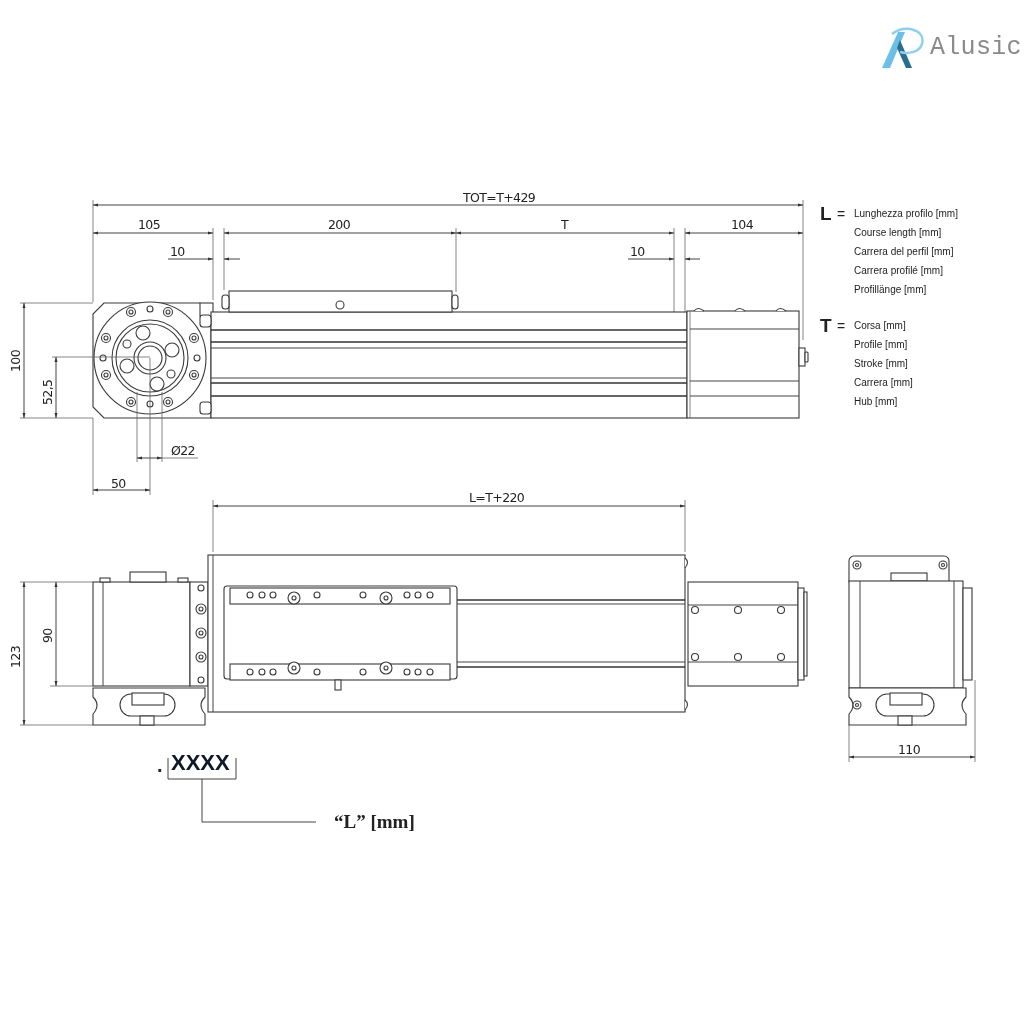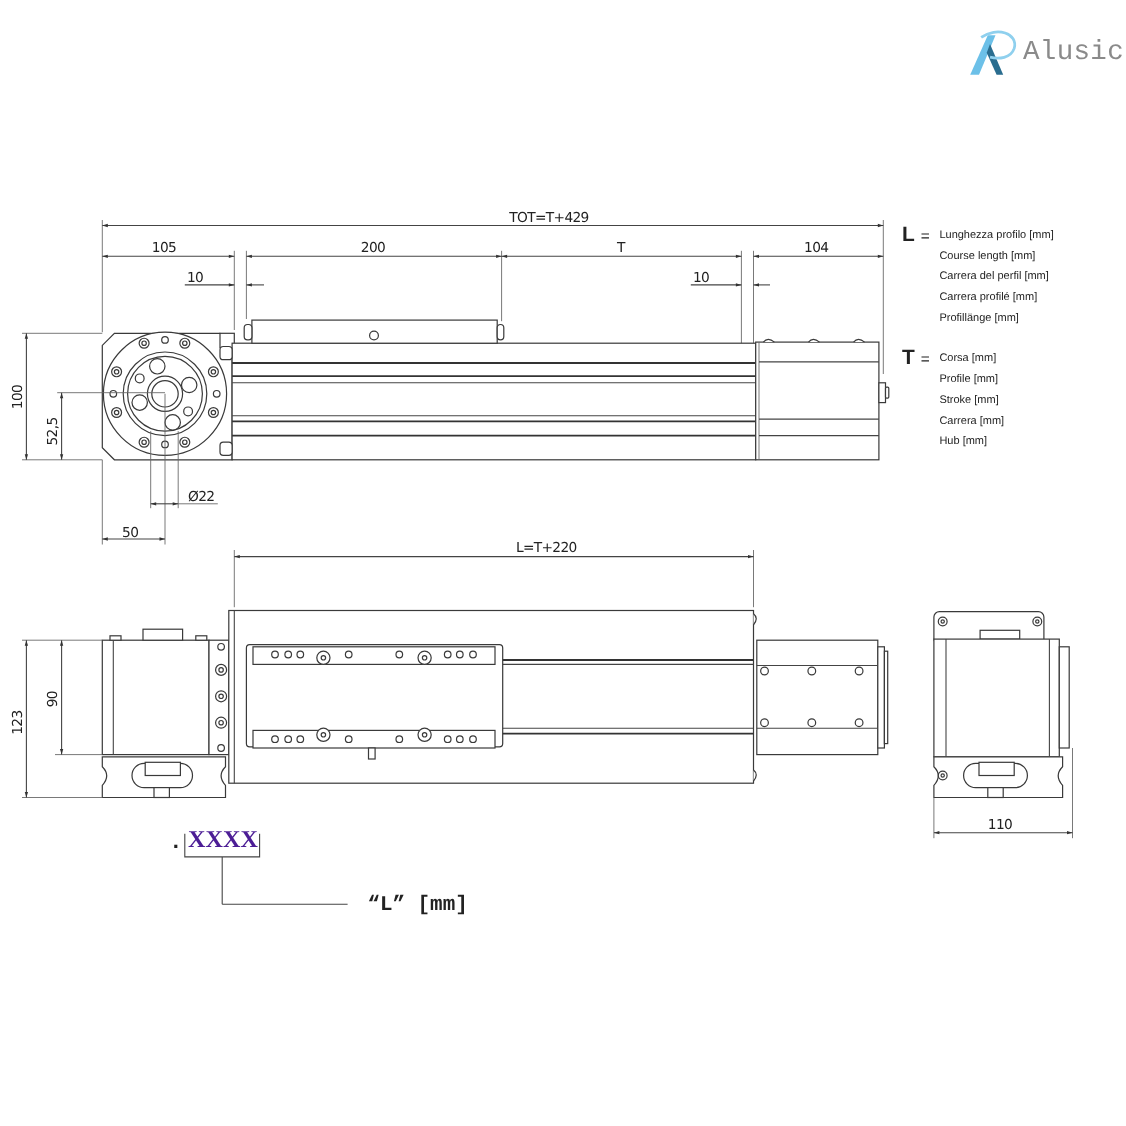--- a/index.html
+++ b/index.html
@@ -9,23 +9,23 @@
   .line{stroke:#444;stroke-width:1;fill:none;}
   .thin{stroke:#666;stroke-width:0.8;fill:none;}
   .thick{stroke:#333;stroke-width:1.6;fill:none;}
   .part{stroke:#3a3a3a;stroke-width:1.1;fill:#fff;}
   .logo{position:absolute;left:878px;top:26px;width:140px;height:46px;}
   .logo-text{position:absolute;left:930px;top:33px;font-size:25px;color:#8a8a8a;font-family:Liberation Mono, monospace;letter-spacing:0.3px;}
   .legend{position:absolute;left:820px;font-family:"Liberation Sans",sans-serif;color:#222;}
   .legend .key{position:absolute;left:0;font-size:19px;font-weight:bold;}
   .legend .eq{position:absolute;left:17px;font-size:14px;}
   .legend .items{position:absolute;left:34px;top:1px;font-size:10px;line-height:19px;white-space:nowrap;}
-  .code{position:absolute;left:157px;top:750px;font-family:Liberation Serif, serif;font-weight:bold;font-size:22px;color:#4c1d95;}
+  .code{position:absolute;left:157px;top:750px;font-family:Liberation Sans, sans-serif;font-weight:bold;font-size:22px;color:#0f172a;}
   .code-dot{position:absolute;left:157px;top:754px;font-size:20px;font-weight:bold;color:#222;}
-  .code-label{position:absolute;left:334px;top:811px;font-family:Liberation Mono, monospace;font-weight:bold;font-size:19px;color:#222;}
+  .code-label{position:absolute;left:334px;top:811px;font-family:Liberation Serif, serif;font-weight:bold;font-size:19px;color:#222;}
 </style>
 </head>
 <body>
 
 <div class="logo">
   <svg width="56" height="46" viewBox="0 0 56 46">
     <path d="M4 42 L20 6 L27 6 L12 42 Z" fill="#6cc0e8"></path>
     <path d="M22 14 L34 42 L28 42 L19 22 Z" fill="#2a6d8f"></path>
     <path d="M14 8 C28 -2 48 4 44 18 C41 27 30 28 22 26" fill="none" stroke="#8fd0ee" stroke-width="2.5"></path>
   </svg>

